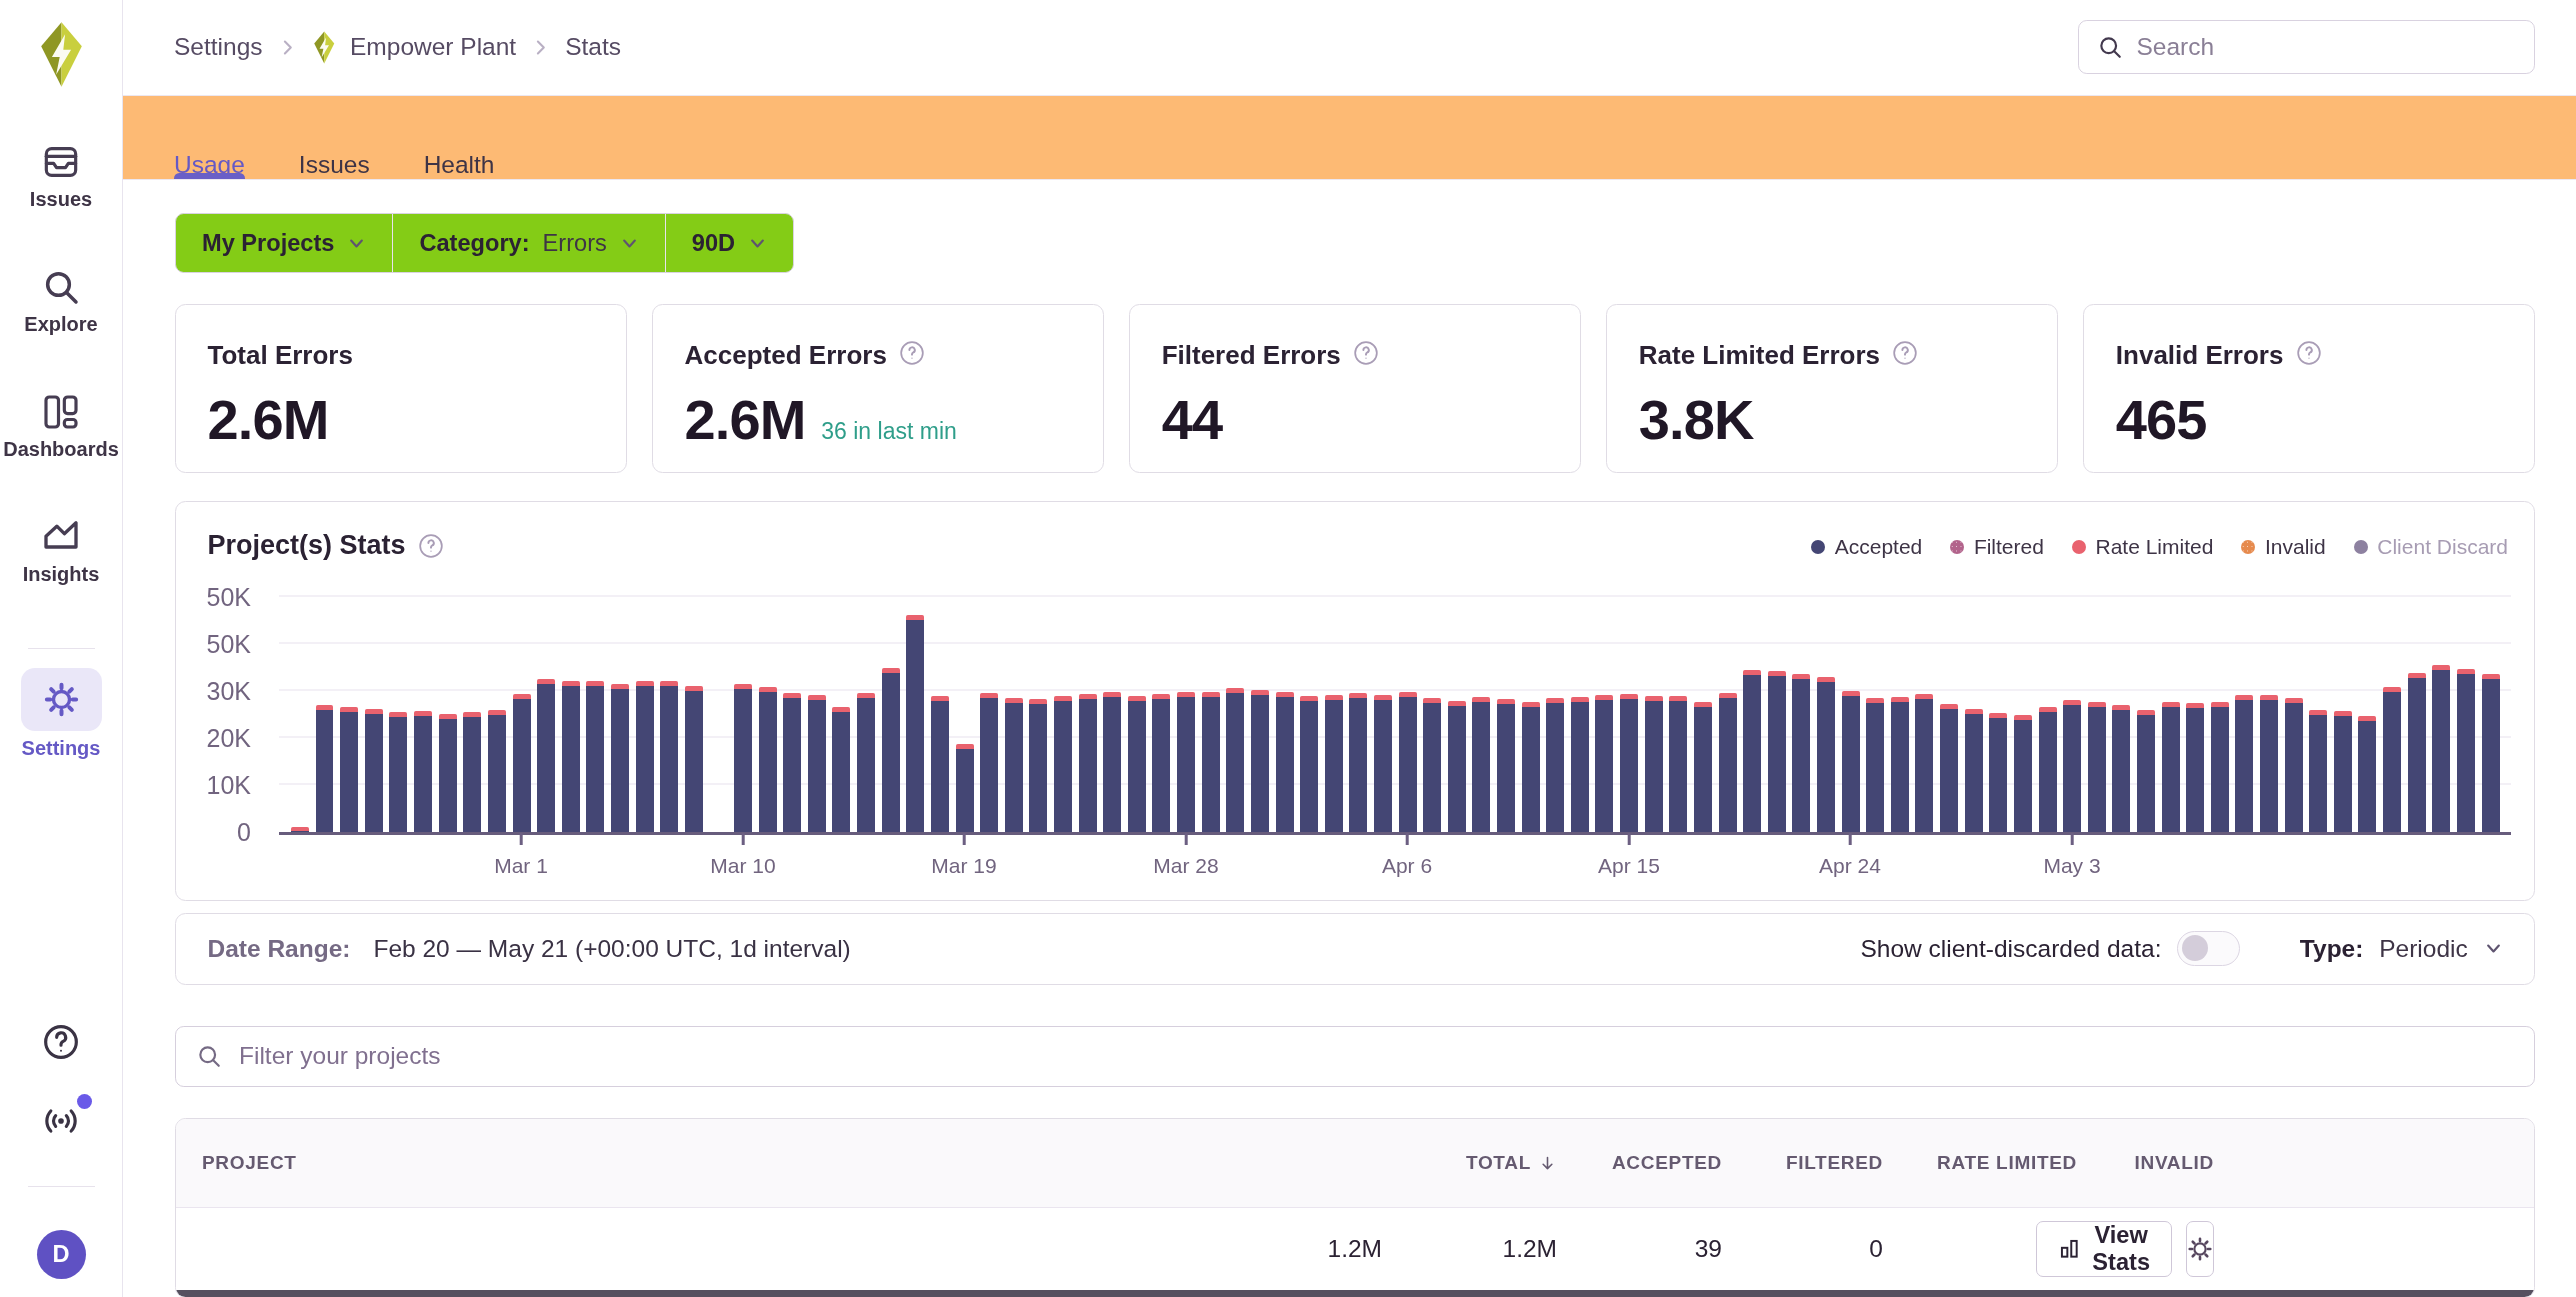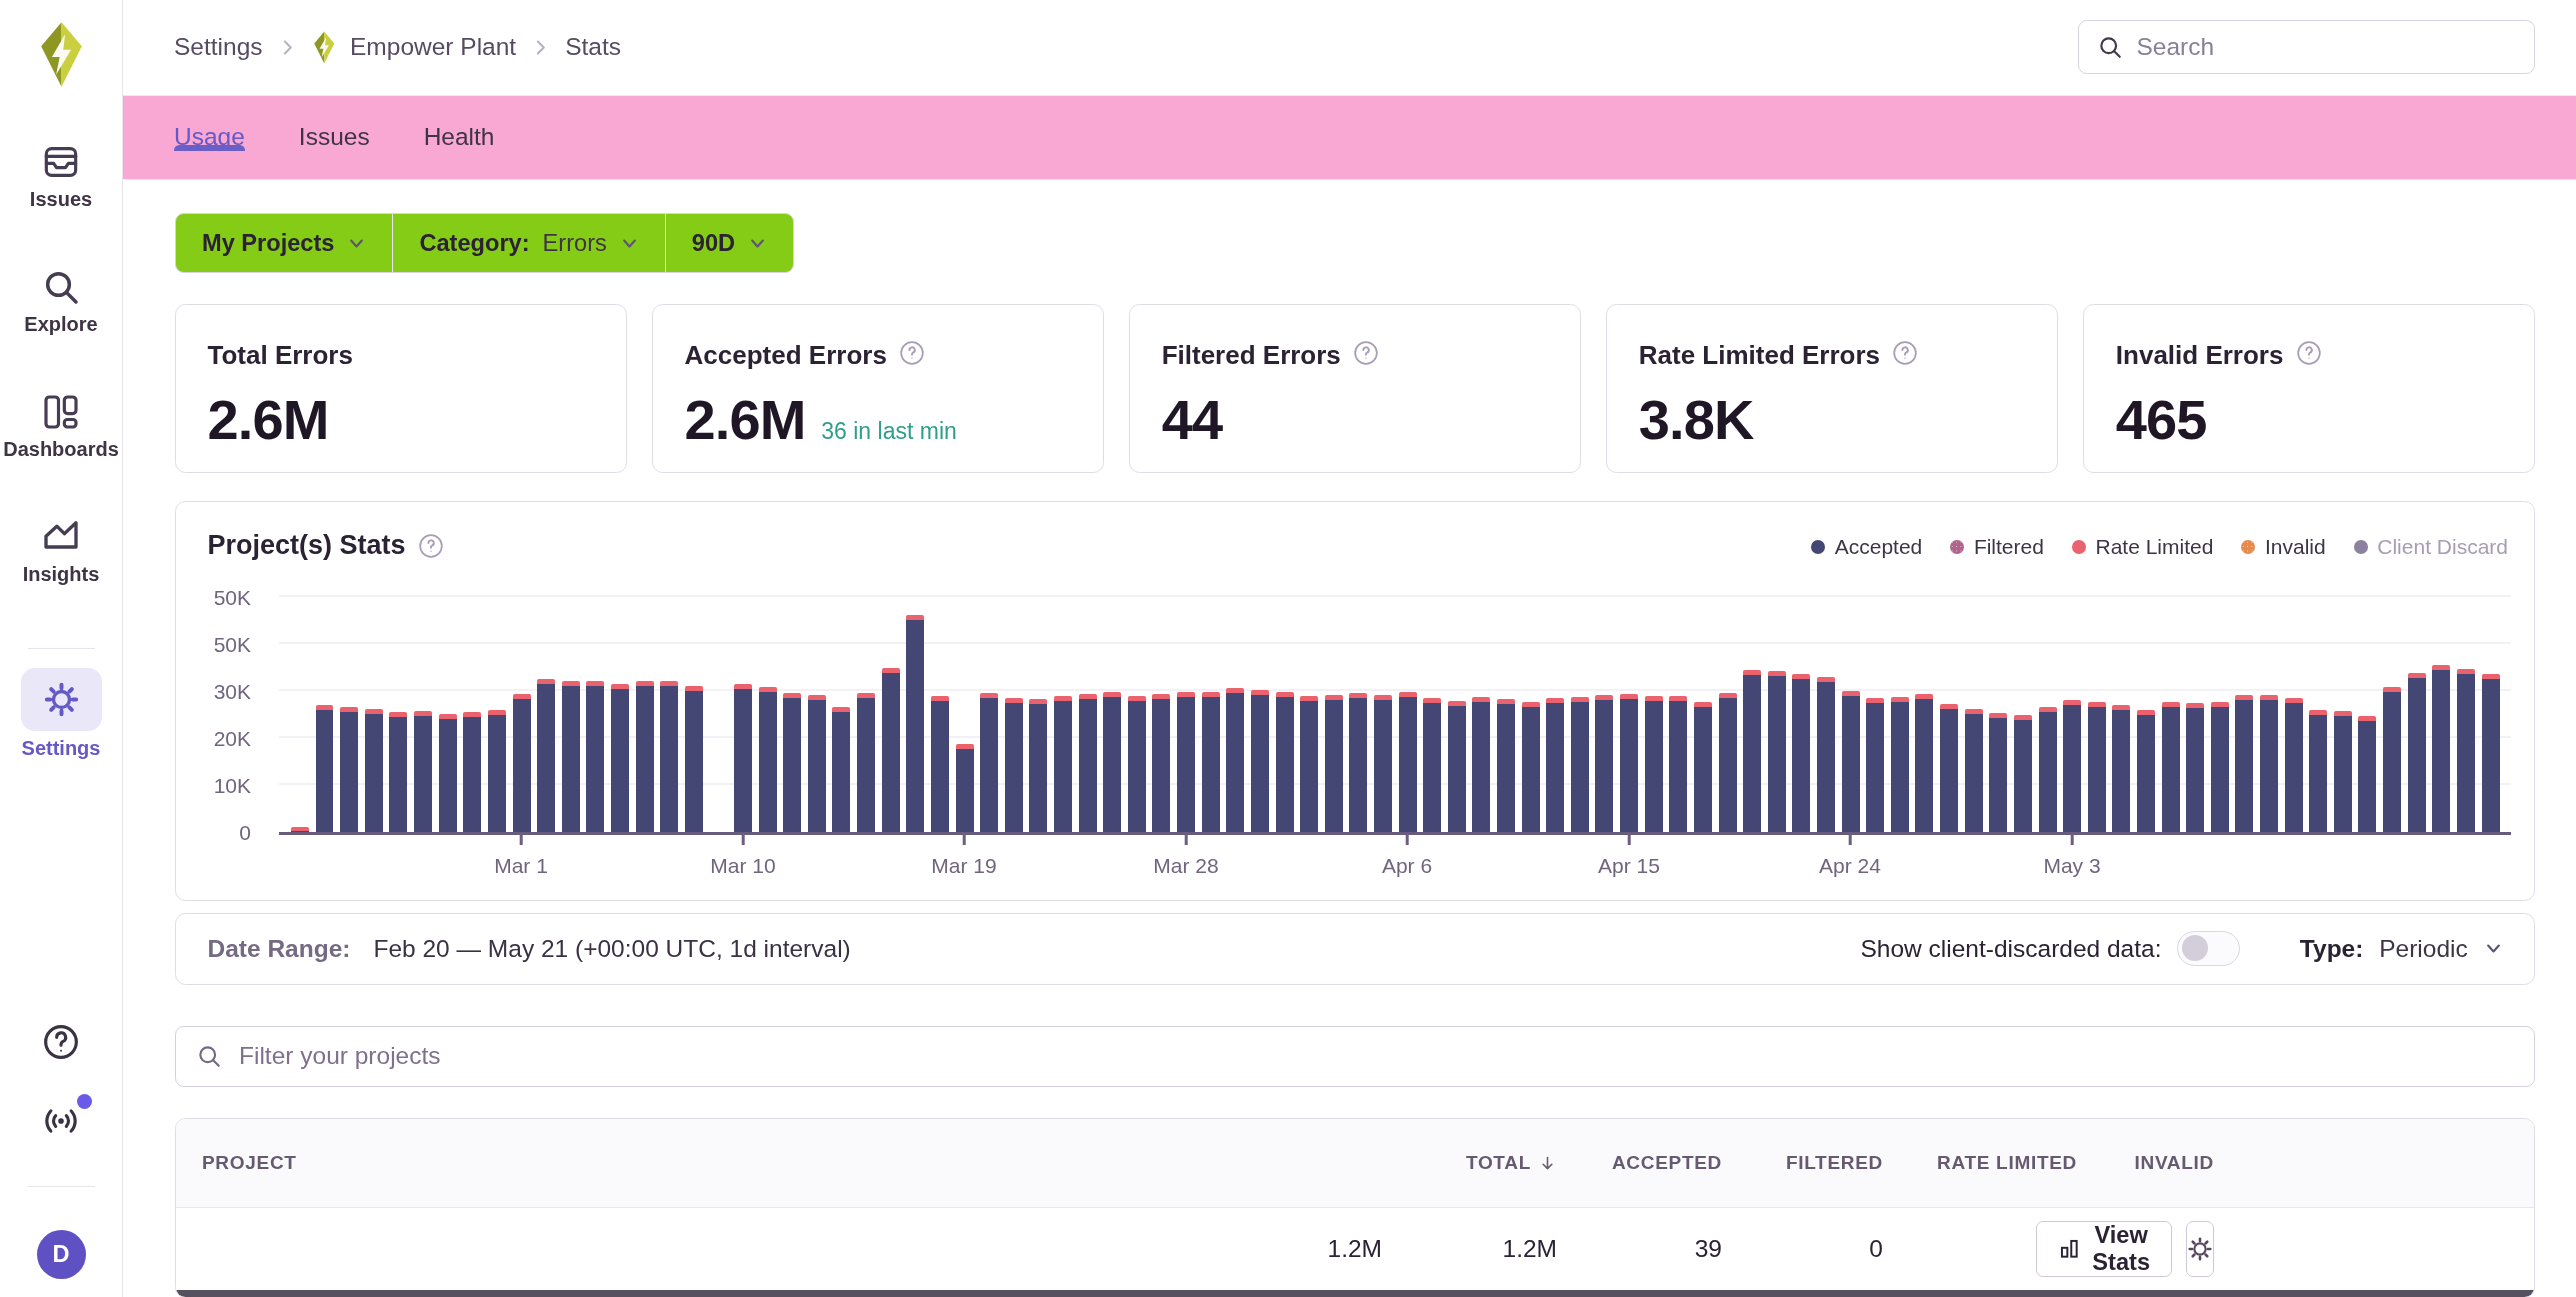--- a/index.html
+++ b/index.html
@@ -41,22 +41,22 @@
   .crumb-sep svg { width:21px; height:21px; }
   .crumb-logo { width:24.5px; height:33px; }
   .searchbox { width:457px; height:54px; border:1.8px solid #d9d2e0; border-radius:8.8px;
     display:flex; align-items:center; padding:0 17.5px; gap:14px; background:#fff; }
   .searchbox .ico { width:26px; height:26px; color:#43394e; flex-shrink:0; }
   .searchbox .ico svg { width:26px; height:26px; }
   .searchbox input { border:none; outline:none; font-size:24.5px; flex:1; color:#2b2233;
     font-family:"Liberation Sans",sans-serif; background:transparent; }
   .searchbox input::placeholder { color:#8a7f96; }
 
-  .tabstrip { height:92px; background:#f9a8d4; border-top:0.9px solid #ece7f0;
-    border-bottom:0.9px solid #ece7f0; display:flex; align-items:center; padding-left:51px; }
+  .tabstrip { height:92px; background:#fdba74; border-top:0.9px solid #ece7f0;
+    border-bottom:0.9px solid #ece7f0; display:flex; align-items:flex-end; padding-left:51px; }
   .tab { display:flex; align-items:center; margin-right:54px; font-size:24.5px; font-weight:400;
     color:#3e3446; position:relative; cursor:pointer; }
   .tab.active { color:#6559c5; }
   .tab.active::after { content:""; position:absolute; left:0; right:0; bottom:0; height:6.1px;
     background:#6a5fc7; border-radius:5.3px 5.3px 0 0; }
 
   .content { flex:1; padding:33px 41px 0 52px; background:#fff; }
 
   
   .segctl { display:inline-flex; align-items:stretch; height:60px; border:1.8px solid #d9d3e0;
@@ -88,21 +88,21 @@
   .chart-title { font-size:27px; font-weight:700; color:#2b2233; }
   .legend { position:absolute; right:26px; top:33px; display:flex; align-items:center; gap:28px; }
   .leg-item { display:flex; align-items:center; gap:9.6px; cursor:pointer; }
   .leg-dot { width:14px; height:14px; border-radius:50%; }
   .leg-dot.dotted { background-image:radial-gradient(circle at 50% 50%, rgba(255,255,255,.8) 20%, transparent 21%);
     background-size:4.4px 4.4px; }
   .leg-lbl { font-size:21px; color:#3e3446; }
   .leg-item.muted .leg-lbl { color:#a79cb3; }
   .chart-wrap { position:absolute; left:115px; top:95px; width:2215px; height:235px; }
   .gline { position:absolute; left:-12.3px; right:-5.3px; height:1.8px; background:#f3f0f6; }
-  .ylab { position:absolute; left:-103px; width:63px; text-align:right; font-size:21px;
+  .ylab { position:absolute; left:-103px; width:63px; text-align:right; font-size:25px;
     color:#71647f; line-height:21px; }
   .axis-base { position:absolute; left:-12.3px; right:-5.3px; bottom:-2.6px; height:2.6px; background:#675c7c; }
   .bar { position:absolute; bottom:0; width:17.5px; display:flex; flex-direction:column; cursor:pointer; }
   .bar .cap { height:4.4px; border-radius:1.8px 1.8px 0 0; flex-shrink:0; }
   .bar .bbody { flex:1; }
   .xtick { position:absolute; top:236px; width:2.6px; height:11.4px; background:#6c5f82;
     transform:translateX(-50%); }
   .xlab { position:absolute; top:257px; transform:translateX(-50%); font-size:21px;
     color:#71647f; white-space:nowrap; }
 

